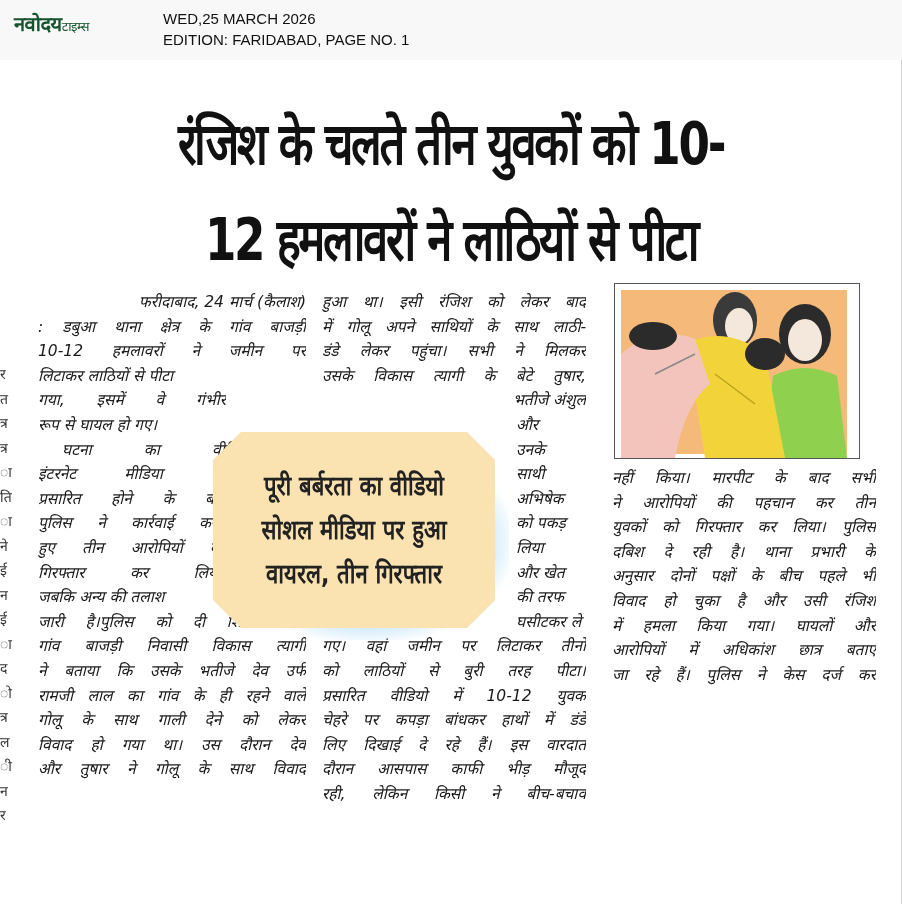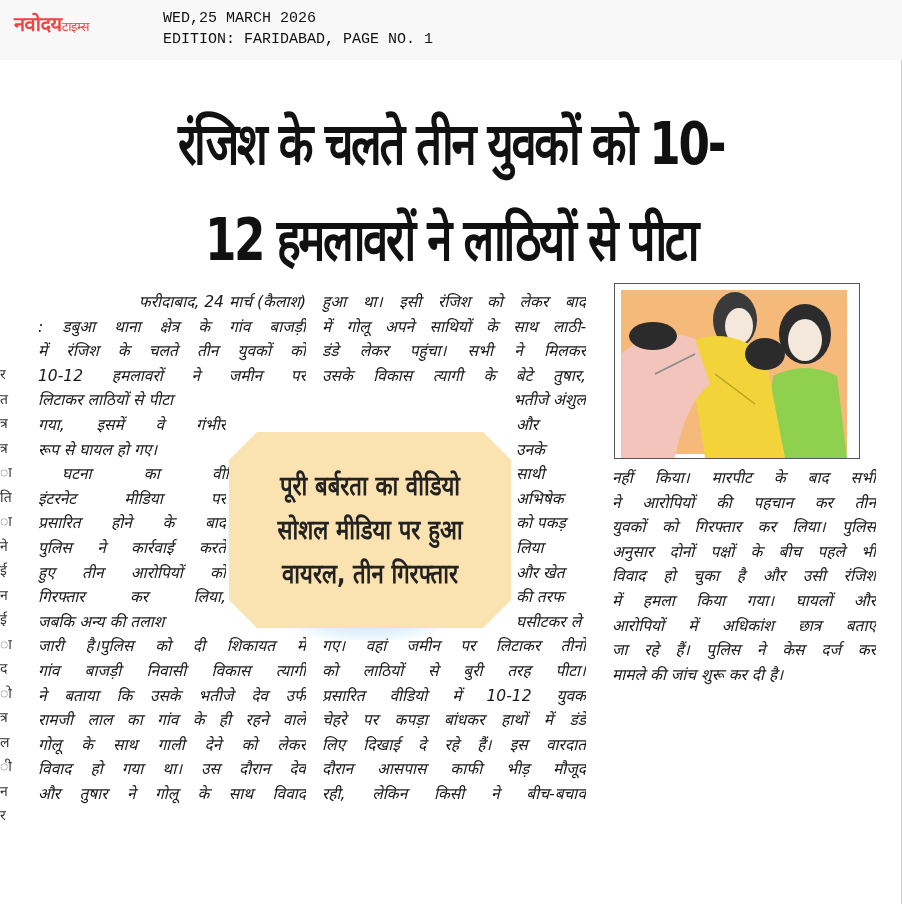--- a/index.html
+++ b/index.html
@@ -7,27 +7,27 @@
     width: 902px; height: 904px; position: relative; overflow: hidden;
     background: #ffffff; color: #1a1a1a;
     font-family: "DejaVu Sans", sans-serif;
   }
   .topbar {
     position: absolute; left: 0; top: 0; width: 902px; height: 60px;
     background: #f8f8f8;
   }
   .logo {
     position: absolute; left: 14px; top: 10px;
-    font-weight: bold; color: #ef4444; font-size: 20px; letter-spacing: -0.5px;
+    font-weight: bold; color: #14532d; font-size: 20px; letter-spacing: -0.5px;
     font-family: "DejaVu Sans", sans-serif;
   }
   .logo .small { font-size: 13px; font-weight: normal; }
   .meta {
     position: absolute; left: 163px; top: 8px;
-    font-family: Liberation Mono, monospace; font-size: 15px; line-height: 21px; color: #111;
+    font-family: Liberation Sans, sans-serif; font-size: 15px; line-height: 21px; color: #111;
   }
   .rightline {
     position: absolute; right: 0; top: 60px; width: 1px; height: 844px; background: #cfcfcf;
   }
   .headline {
     position: absolute; left: 20px; top: 96px; width: 862px;
     text-align: center; font-family: "DejaVu Sans", sans-serif; font-weight: bold;
     font-size: 58px; line-height: 96px; color: #111; letter-spacing: -3px;
     transform: scaleX(0.78); transform-origin: center top;
   }
@@ -51,21 +51,21 @@
   .col3 { left: 612px; top: 466px; width: 264px; }
   .callout-wrap {
     position: absolute; left: 213px; top: 432px; width: 290px; height: 210px;
   }
   .callout-shadow {
     position: absolute; left: 14px; top: 10px; width: 282px; height: 198px;
     background: radial-gradient(ellipse at center, #7fc4f0 0%, #bfe2f7 55%, rgba(255,255,255,0) 75%);
     border-radius: 30px;
   }
   .callout {
-    position: absolute; left: 16px; top: 0; width: 282px; height: 196px;
+    position: absolute; left: 0; top: 0; width: 282px; height: 196px;
     background: #fbe2b1;
     clip-path: polygon(28px 0, calc(100% - 28px) 0, 100% 28px, 100% calc(100% - 28px), calc(100% - 28px) 100%, 28px 100%, 0 calc(100% - 28px), 0 28px);
     display: flex; align-items: center; justify-content: flex-end; text-align: center;
   }
   .callout-text {
     font-family: "DejaVu Sans", sans-serif; font-weight: bold; font-size: 27px; line-height: 44px;
     color: #222; transform: scaleX(0.82); width: 330px;
   }
   .photo {
     position: absolute; left: 614px; top: 283px; width: 244px; height: 174px;
@@ -110,21 +110,20 @@
     <div>त्र</div>
     <div>ल</div>
     <div>ी</div>
     <div>न</div>
     <div>र</div>
   </div>
 
 <div class="col col1" id="col1">
     <span class="ln right">फरीदाबाद, 24 मार्च (कैलाश)</span>
     <span class="ln">: डबुआ थाना क्षेत्र के गांव बाजड़ी</span>
-    <span class="ln">में रंजिश के चलते तीन युवकों को</span>
     <span class="ln">10-12 हमलावरों ने जमीन पर</span>
     <span class="ln left narrow">लिटाकर लाठियों से पीटा</span>
     <span class="ln narrow">गया, इसमें वे गंभीर</span>
     <span class="ln left narrow">रूप से घायल हो गए।</span>
     <span class="ln narrow" style="padding-left: 24px;">घटना का वीडियो</span>
     <span class="ln narrow">इंटरनेट मीडिया पर</span>
     <span class="ln narrow">प्रसारित होने के बाद</span>
     <span class="ln narrow">पुलिस ने कार्रवाई करते</span>
     <span class="ln narrow">हुए तीन आरोपियों को</span>
     <span class="ln narrow">गिरफ्तार कर लिया,</span>
@@ -190,19 +189,19 @@
     <ellipse cx="38" cy="52" rx="24" ry="14" fill="#2b2b2b"></ellipse>
     <path d="M40 90 L80 70" stroke="#888" stroke-width="1.5" fill="none"></path>
     <path d="M100 90 L140 120" stroke="#bba21c" stroke-width="1.5" fill="none"></path>
   </svg>
 </div>
 
 <div class="col col3" id="col3">
     <span class="ln">नहीं किया। मारपीट के बाद सभी</span>
     <span class="ln">ने आरोपियों की पहचान कर तीन</span>
     <span class="ln">युवकों को गिरफ्तार कर लिया। पुलिस</span>
+    <span class="ln">दबिश दे रही है। थाना प्रभारी के</span>
     <span class="ln">अनुसार दोनों पक्षों के बीच पहले भी</span>
     <span class="ln">विवाद हो चुका है और उसी रंजिश</span>
     <span class="ln">में हमला किया गया। घायलों और</span>
     <span class="ln">आरोपियों में अधिकांश छात्र बताए</span>
     <span class="ln">जा रहे हैं। पुलिस ने केस दर्ज कर</span>
-    <span class="ln left">मामले की जांच शुरू कर दी है।</span>
   </div>
 
 </body></html>

